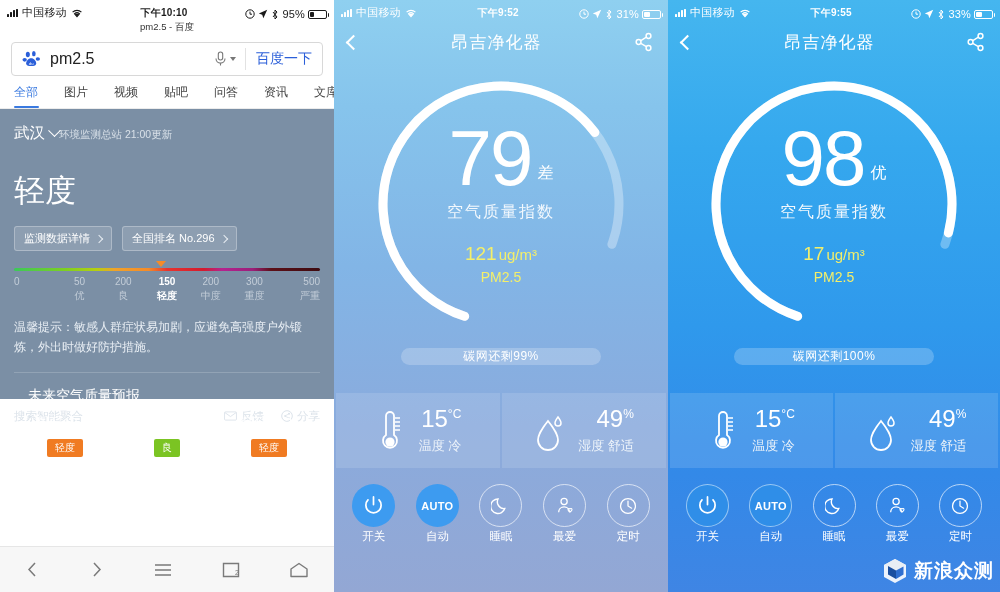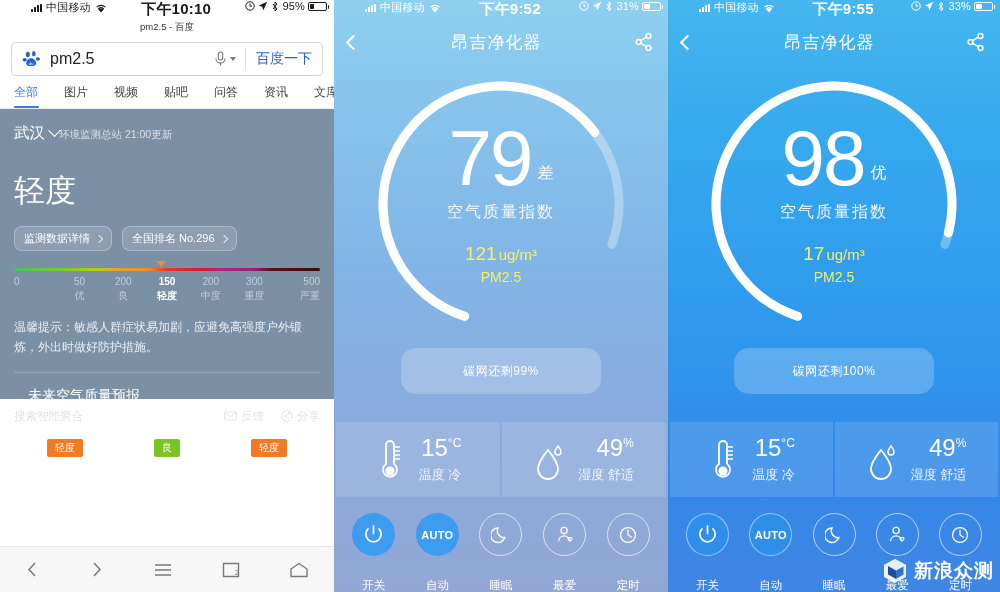--- a/index.html
+++ b/index.html
@@ -9,27 +9,27 @@
     background:#fff;
     display:flex;
   }
   .panel { position:relative; height:592px; overflow:hidden; }
   .p1 { width:334px; background:#fff; }
   .p2 { width:334px; background:linear-gradient(180deg,#8fd0f0 0%,#86c4ec 18%,#82b5e6 45%,#8aabdd 72%,#93a7d4 100%); }
   .p3 { width:332px; background:linear-gradient(180deg,#45b6ef 0%,#35a8ee 25%,#2f99ec 55%,#3389e8 80%,#3f85e4 100%); }
 
   
   .statusbar {
-    height:20px; display:flex; align-items:flex-start;
-    padding:0 7px; font-size:11px; letter-spacing:.2px;margin-left:24px;
+    height:20px; display:flex; align-items:flex-end;
+    padding:0 7px; font-size:11px; letter-spacing:.2px;
   }
   .sb-dark { color:#1a1a1a; }
   .sb-light { color:#ffffff; }
   .sb-left { display:flex; align-items:center; gap:4px; }
-  .sb-center { flex:1; text-align:center; font-weight:bold; font-size:15px; }
+  .sb-center { flex:1; text-align:center; font-weight:bold; font-size:10px; }
   .sb-right { display:flex; align-items:center; gap:3px; }
   .bars { display:flex; align-items:flex-end; gap:1px; height:8px; }
   .bars i { width:2px; background:currentColor; display:block; border-radius:.5px; }
   .bars i:nth-child(1){height:3px} .bars i:nth-child(2){height:5px}
   .bars i:nth-child(3){height:7px} .bars i:nth-child(4){height:8px}
   .batt { width:19px; height:9px; border:1px solid currentColor; border-radius:2px; position:relative; }
   .batt::after { content:""; position:absolute; right:-3px; top:2.5px; width:1.5px; height:4px; background:currentColor; border-radius:0 1px 1px 0; }
   .batt span { position:absolute; left:1px; top:1px; bottom:1px; background:currentColor; border-radius:1px; display:block; }
 
   
@@ -58,21 +58,21 @@
   .ac-top { display:flex; align-items:baseline; }
   .city { font-size:15.5px; display:flex; align-items:center; gap:5px; }
   .chev-d { width:9px; height:9px; border-right:1.5px solid #fff; border-bottom:1.5px solid #fff; transform:rotate(45deg) translate(-2px,-2px); display:inline-block; }
   .src { font-size:10.5px; color:#d8e0e8; }
   .ac-mid { display:flex; align-items:center; gap:10px; margin-top:26px; }
   .aqi-num { font-size:56px; font-weight:300; line-height:1; letter-spacing:-1px; }
   .aqi-lvl { font-size:31px; font-weight:400; }
   .pills { display:flex; gap:10px; margin-top:14px; }
   .pill {
     background:rgba(255,255,255,.14); border:1px solid rgba(255,255,255,.28);
-    border-radius:8px; font-size:11px; padding:4px 9px; display:flex; align-items:center; gap:6px;
+    border-radius:3px; font-size:11px; padding:4px 9px; display:flex; align-items:center; gap:6px;
   }
   .chev-r { width:6px; height:6px; border-right:1.3px solid #e6ecf2; border-top:1.3px solid #e6ecf2; transform:rotate(45deg); display:inline-block; }
 
   .scale { margin-top:17px; position:relative; }
   .scalebar { height:3px; border-radius:1.5px;
     background:linear-gradient(90deg,#3cc85a 0%,#7fd020 17%,#b6cf10 27%,#f0a22a 33%,#f58b28 44%,#e8342e 50%,#d31b2e 62%,#b4238f 68%,#9b1f7a 78%,#5c1018 84%,#3d0b10 100%); }
   .marker { position:absolute; top:-7px; left:46.5%; width:0; height:0;
     border-left:5px solid transparent; border-right:5px solid transparent; border-top:6px solid #f58b28; }
   .sc-nums, .sc-lbls { display:flex; margin-top:5px; font-size:10px; color:#c3cdd8; }
   .sc-nums span, .sc-lbls span { flex:1; text-align:center; }
@@ -110,34 +110,34 @@
   .ring-wrap svg { position:absolute; inset:0; }
   .ring-center { position:absolute; inset:0; display:flex; flex-direction:column; align-items:center; justify-content:center; color:#fff; }
   .big-row { display:flex; align-items:flex-end; }
   .big-num { font-size:78px; font-weight:300; line-height:.92; letter-spacing:-2px; }
   .big-lvl { font-size:16px; margin:0 0 10px 6px; }
   .aqi-cap { font-size:16px; margin-top:8px; letter-spacing:2px; color:#f2f8fd; }
   .pm-val { margin-top:20px; font-size:19px; color:#f4ef6a; display:flex; align-items:baseline; }
   .pm-unit { font-size:15px; margin-left:2px; }
   .pm-lab { font-size:14px; color:#f4ef6a; margin-top:4px; }
 
-  .filter-pill { margin:14px auto 0; width:200px; height:46px; border-radius:15px;
+  .filter-pill { margin:14px auto 0; width:200px; height:17px; border-radius:15px;
     background:rgba(255,255,255,.22); color:#fff; font-size:12px;
     display:flex; align-items:center; justify-content:center; letter-spacing:.5px; }
 
   .sensors { display:flex; gap:2px; margin-top:28px; padding:0 2px; }
   .sensor { flex:1; background:rgba(255,255,255,.13); height:75px; display:flex; align-items:center; justify-content:center; gap:14px; color:#fff; }
   .s-icon { width:30px; height:44px; }
   .s-txt { text-align:right; }
   .s-val { font-size:24px; font-weight:400; line-height:1; }
   .s-val sup { font-size:12px; vertical-align:super; }
   .s-lab { font-size:13px; margin-top:6px; color:#eef4fa; }
 
   .modes { display:flex; margin-top:16px; padding:0 8px; }
-  .mode { flex:1; display:flex; flex-direction:column; align-items:center; gap:22px; color:#fff; }
+  .mode { flex:1; display:flex; flex-direction:column; align-items:center; gap:2px; color:#fff; }
   .mcircle { width:43px; height:43px; border-radius:50%; border:1px solid rgba(255,255,255,.65);
     display:flex; align-items:center; justify-content:center; }
   .mcircle.on { border-color:transparent; }
   .p2 .mcircle.on { background:#3d9bf0; }
   .p3 .mcircle.on { background:#2f8ee8; border:1px solid rgba(255,255,255,.5); }
   .mlabel { font-size:11.5px; }
   .auto-txt { font-size:11px; font-weight:bold; letter-spacing:.3px; }
 
   .watermark { position:absolute; right:6px; bottom:8px; display:flex; align-items:center; gap:6px; }
   .wm-logo { width:26px; height:26px; }

